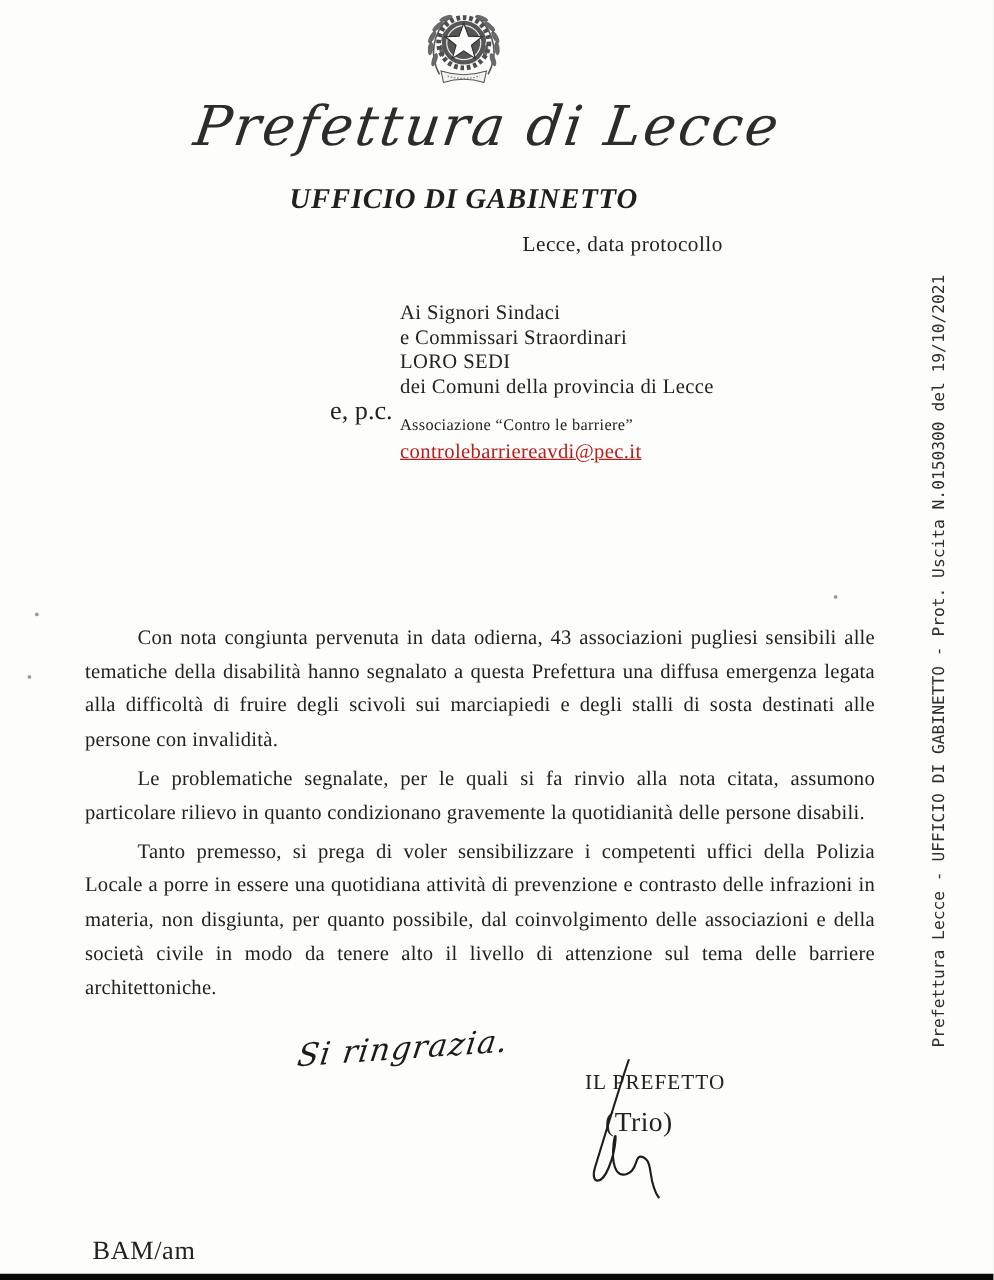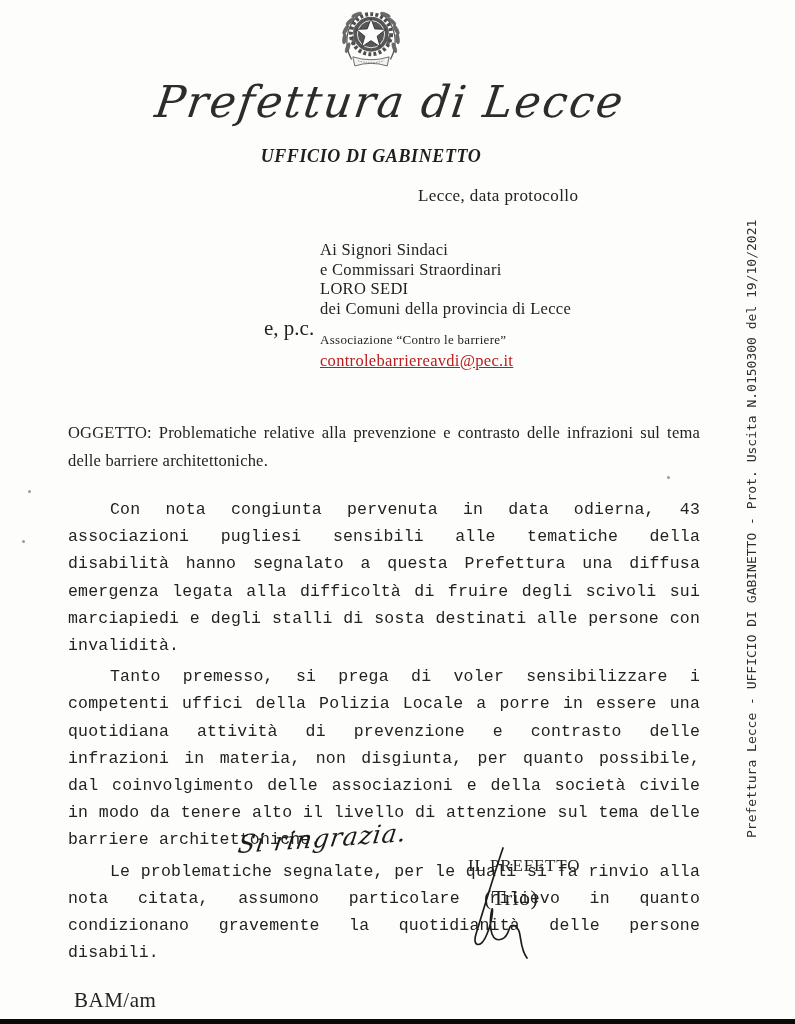--- a/index.html
+++ b/index.html
@@ -33,21 +33,21 @@
     transform: skewX(-8deg);
     letter-spacing: 2px;
     white-space: nowrap;
   }
   .office-name {
     position: absolute;
     left: 0; top: 146px;
     width: 742px;
     text-align: center;
     font-style: italic;
-    font-size: 18px;
+    font-size: 23px;
     font-weight: 600;
     letter-spacing: 0.6px;
     color: #1f1f1f;
   }
   
   .dateline {
     position: absolute;
     left: 418px; top: 186px;
     font-size: 17px;
     letter-spacing: 0.4px;
@@ -90,21 +90,21 @@
   }
   .body-text {
     position: absolute;
     left: 68px; top: 496px;
     width: 632px;
     font-size: 16.5px;
     line-height: 27.2px;
     text-align: justify;
     letter-spacing: 0.2px;
   }
-  .body-text p { text-indent: 42px; margin-bottom: 4px; font-family: Liberation Mono, monospace; }
+  .body-text p { text-indent: 42px; margin-bottom: 4px; }
   
   .handwritten {
     position: absolute;
     left: 238px; top: 824px;
     font-family: "DejaVu Serif", serif;
     font-style: italic;
     font-size: 25px;
     color: #1b1b1b;
     transform: rotate(-4deg) skewX(-12deg);
     letter-spacing: 1px;
@@ -206,26 +206,25 @@
   <div class="recipients">
     <div>Ai Signori Sindaci</div>
     <div>e Commissari Straordinari</div>
     <div>LORO SEDI</div>
     <div>dei Comuni della provincia di Lecce</div>
   </div>
   <div class="cc-label">e, p.c.</div>
   <div class="cc-org">Associazione “Contro le barriere”</div>
   <div class="cc-email">controlebarriereavdi@pec.it</div>
 
-  <div class="subject">OGGETTO: Problematiche relative alla prevenzione e contrasto delle infrazioni sul tema delle barriere architettoniche.</div>
 
   <div class="body-text">
     <p>Con nota congiunta pervenuta in data odierna, 43 associazioni pugliesi sensibili alle tematiche della disabilità hanno segnalato a questa Prefettura una diffusa emergenza legata alla difficoltà di fruire degli scivoli sui marciapiedi e degli stalli di sosta destinati alle persone con invalidità.</p>
+    <p>Le problematiche segnalate, per le quali si fa rinvio alla nota citata, assumono particolare rilievo in quanto condizionano gravemente la quotidianità delle persone disabili.</p>
     <p>Tanto premesso, si prega di voler sensibilizzare i competenti uffici della Polizia Locale a porre in essere una quotidiana attività di prevenzione e contrasto delle infrazioni in materia, non disgiunta, per quanto possibile, dal coinvolgimento delle associazioni e della società civile in modo da tenere alto il livello di attenzione sul tema delle barriere architettoniche.</p>
-    <p>Le problematiche segnalate, per le quali si fa rinvio alla nota citata, assumono particolare rilievo in quanto condizionano gravemente la quotidianità delle persone disabili.</p>
   </div>
 
   <div class="handwritten">Si ringrazia.</div>
 
   <div class="sig-title">IL PREFETTO</div>
   <div class="sig-name">(Trio)</div>
   <svg class="signature-svg" viewBox="0 0 110 120" xmlns="http://www.w3.org/2000/svg">
     <path d="M55,6 C48,26 36,66 28,92 C24,105 33,107 39,92 C46,75 45,58 43,72 C41,88 44,101 54,97 C63,94 59,80 67,84 C75,88 70,104 79,116" fill="none" stroke="#1d1d1d" stroke-width="1.7" stroke-linecap="round"></path>
   </svg>
 

